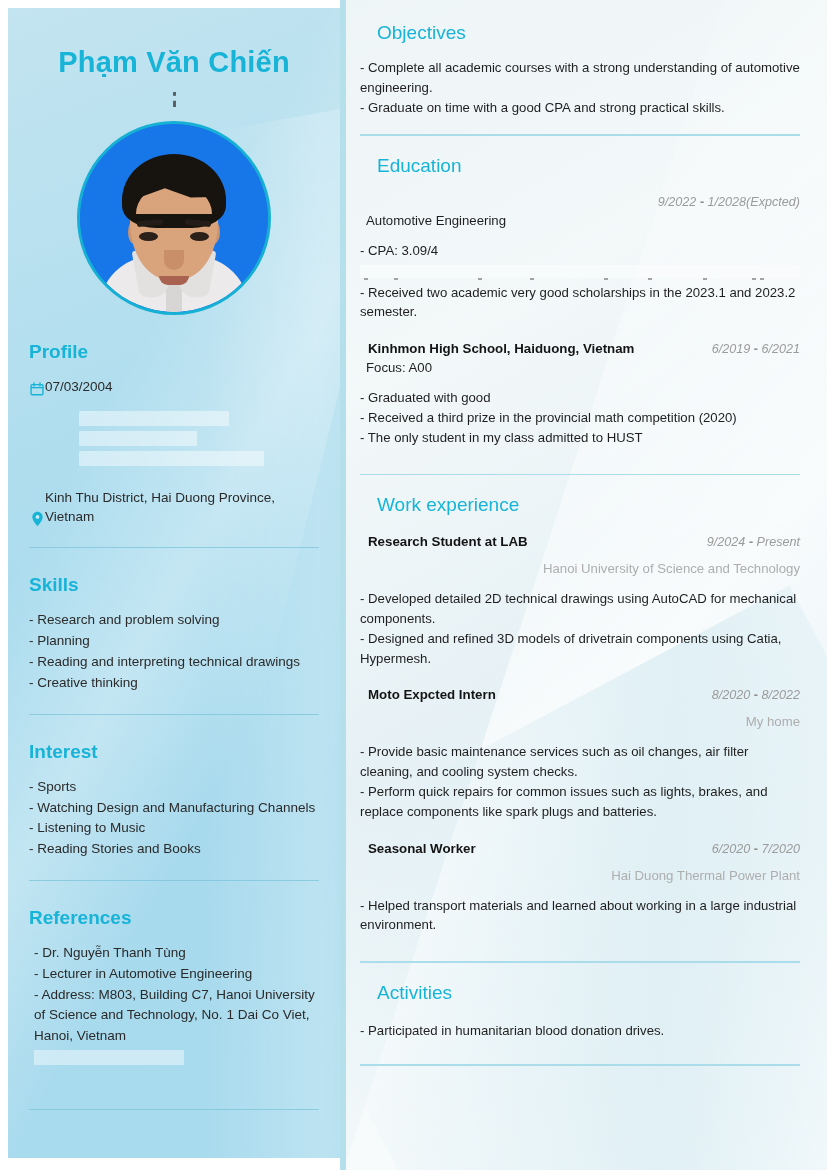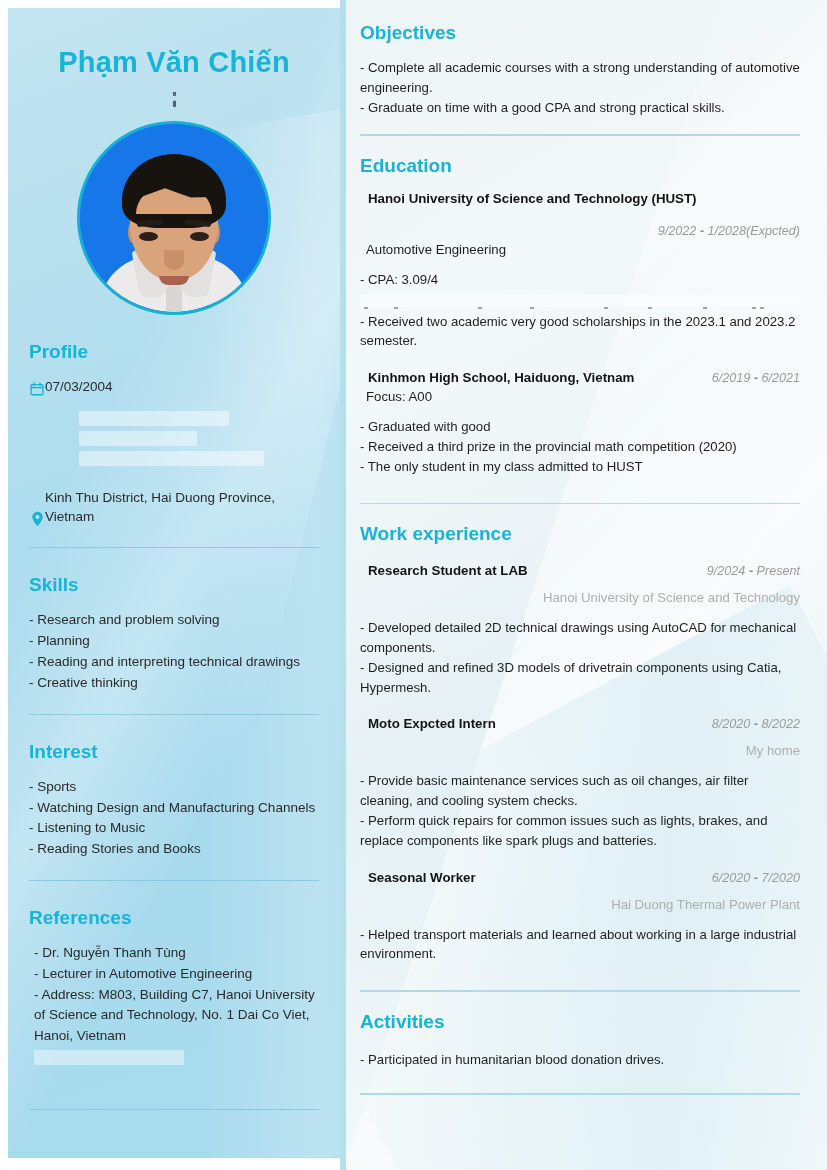--- a/index.html
+++ b/index.html
@@ -261,22 +261,23 @@
     left: 346px;
     top: 0;
     width: 481px;
     height: 1170px;
     padding: 22px 27px 0 14px;
     z-index: 3;
   }
   .main-h {
     color: #17b4d8;
     font-size: 19px;
-    font-weight: bold;
+    font-weight: normal;
     margin-bottom: 14px;
+    margin-left: 17px;
   }
   .body-text {
     color: #1f1f1f;
     font-size: 13.2px;
     line-height: 1.5;
   }
   .body-text p { margin: 0; }
 
   .main-div {
     height: 1.5px;
@@ -458,23 +459,20 @@
         <p>- Complete all academic courses with a strong understanding of automotive engineering.</p>
         <p>- Graduate on time with a good CPA and strong practical skills.</p>
       </div>
       <div class="main-div"></div>
     </section>
 
     <section>
       <h2 class="main-h">Education</h2>
 
       <div class="entry">
-        <div class="entry-head">
-          <span class="entry-title">Hanoi University of Science and Technology (HUST)</span>
-        </div>
         <div class="edu-gap-dates">
           <span>9/2022</span>
           <b>-</b>
           <span>1/2028(Expcted)</span>
         </div>
         <div class="entry-sub">Automotive Engineering</div>
         <div class="entry-bullets">
           <div>- CPA: 3.09/4</div>
         </div>
         <div class="redact-line-main">

